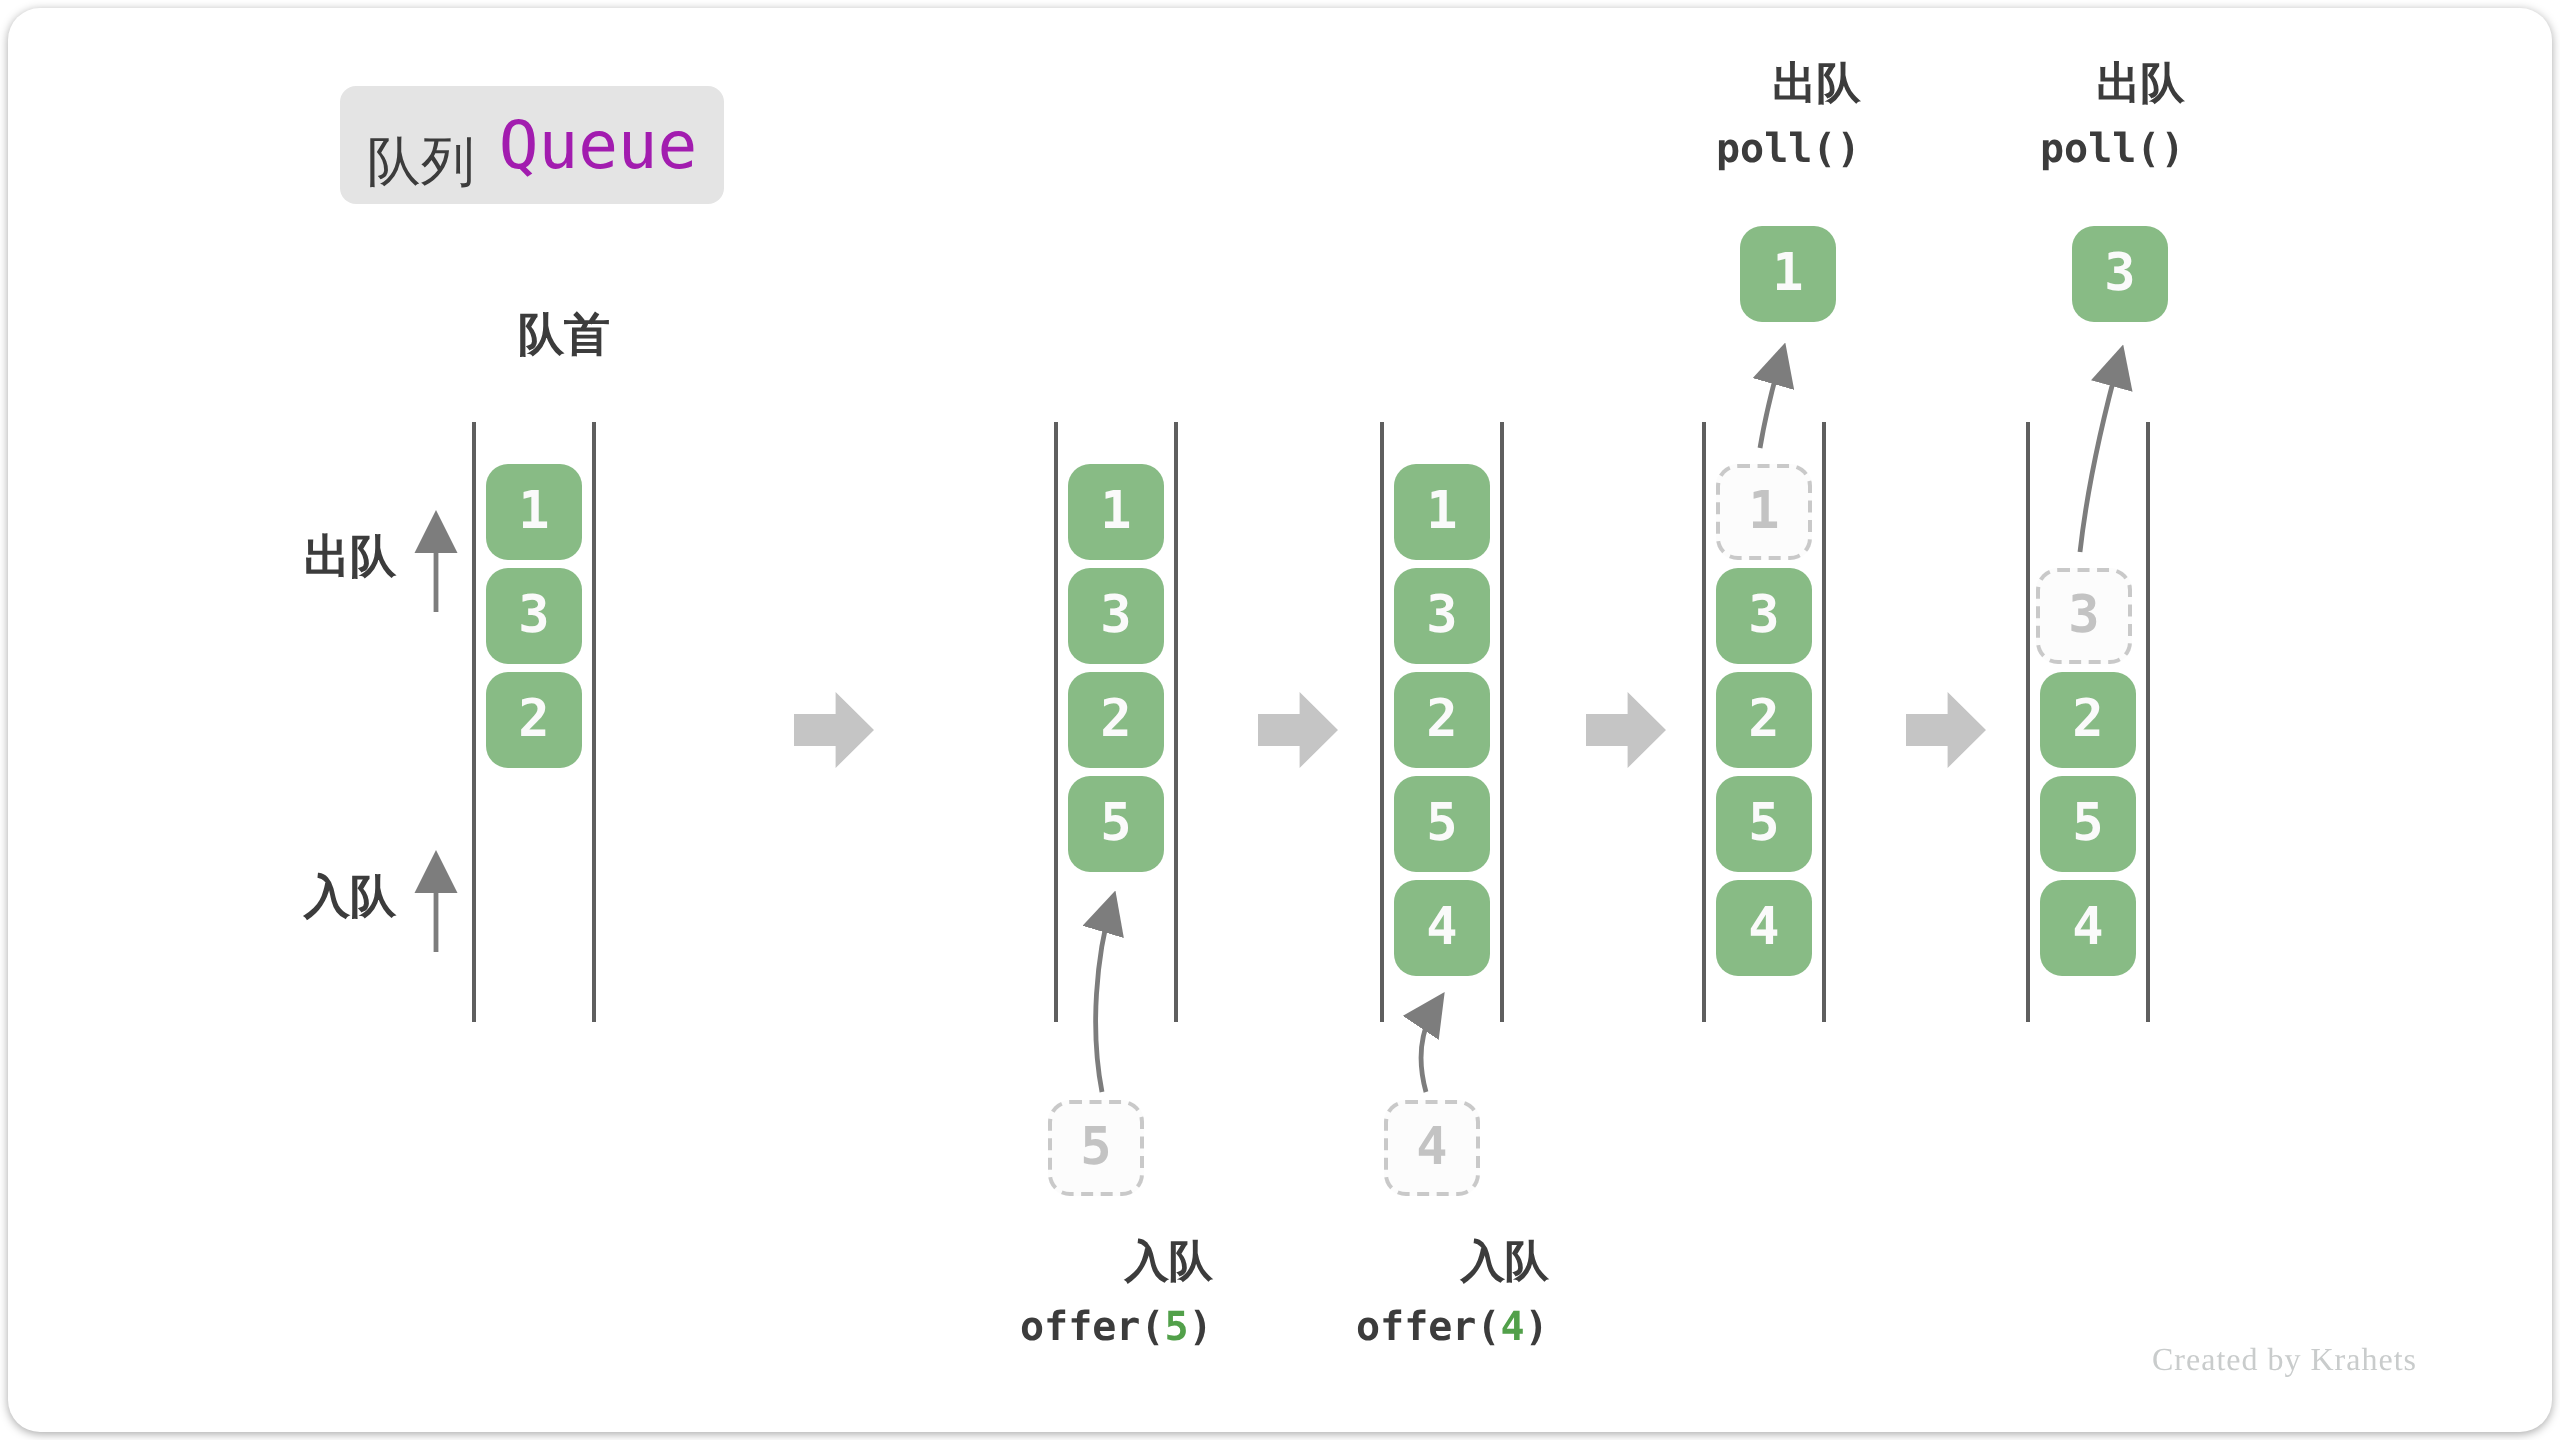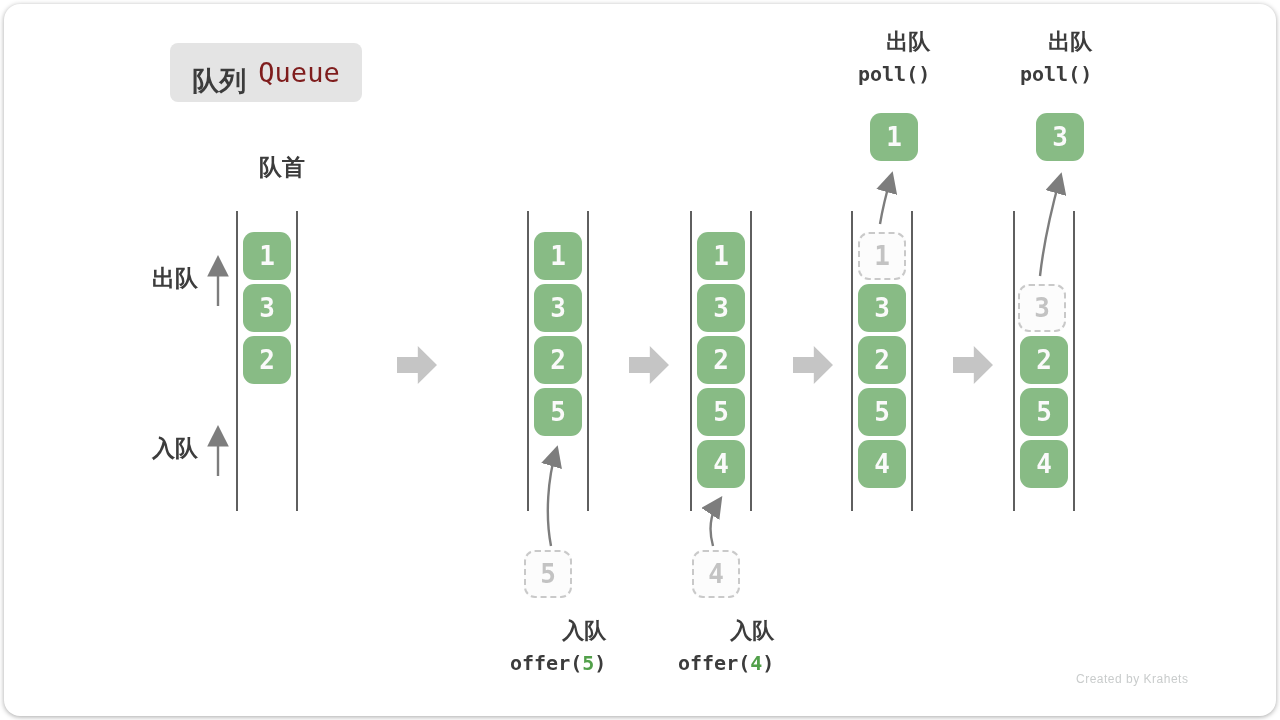--- a/index.html
+++ b/index.html
@@ -9,22 +9,22 @@
   }
   .card {
     position:absolute; inset:4px; background:#ffffff; border-radius:16px;
     box-shadow:0 1px 5px rgba(0,0,0,0.35);
   }
   .badge {
     position:absolute; left:170px; top:43px; width:192px; height:59px;
     background:var(--badge-bg,#e4e4e4); border-radius:8px;
     display:flex; align-items:center; justify-content:center; gap:12px;
   }
-  .badge-zh { font-weight:bold; font-size:27px; color:var(--text-dark,#3c3c3c);margin-top:16px; }
-  .badge-en { font-family:"DejaVu Sans Mono","Liberation Mono",monospace; font-size:27px; color:#7f1d1d; }
+  .badge-zh { font-weight:normal; font-size:27px; color:var(--text-dark,#3c3c3c);margin-top:16px; }
+  .badge-en { font-family:"DejaVu Sans Mono","Liberation Mono",monospace; font-size:33px; color:#a21caf; }
 
   .cjk { font-weight:bold; color:var(--text-dark,#3c3c3c); font-size:23px; white-space:nowrap;text-align:right; }
   .label-front { position:absolute; left:222px; top:152px; width:120px; text-align:center; }
   .label-rear  { position:absolute; left:207px; top:538px; width:120px; text-align:center; }
   .label-dequeue { position:absolute; left:152px; top:263px; }
   .label-enqueue { position:absolute; left:152px; top:433px; }
 
   .channel {
     position:absolute; top:211px; height:300px; width:62px; box-sizing:border-box;
     border-left:2px solid var(--wall,#5f5f5f); border-right:2px solid var(--wall,#5f5f5f);
@@ -50,22 +50,22 @@
   .block-arrow {
     position:absolute; top:346px; width:40px; height:38px;
     background:var(--block-arrow,#c5c5c5);
     clip-path:polygon(0 29%,52% 29%,52% 0,100% 50%,52% 100%,52% 71%,0 71%);
   }
   .overlay { position:absolute; left:0; top:0; pointer-events:none; }
   .arrow-path { fill:none; stroke:var(--arrow-gray,#7d7d7d); stroke-width:2.4px; }
   .arrow-head { fill:var(--arrow-gray,#7d7d7d); }
   .watermark {
     position:absolute; left:1076px; top:672px;
-    font-family:Liberation Sans, sans-serif;
-    font-size:12px; letter-spacing:0.5px; color:var(--watermark-gray,#c9cccc);
+    font-family:Liberation Serif, serif;
+    font-size:16px; letter-spacing:0.5px; color:var(--watermark-gray,#c9cccc);
   }
 </style>
 </head>
 <body>
 
 <div id="canvas">
   <div class="card"></div>
 
   <div class="badge">
     <span class="badge-zh">队列</span>

